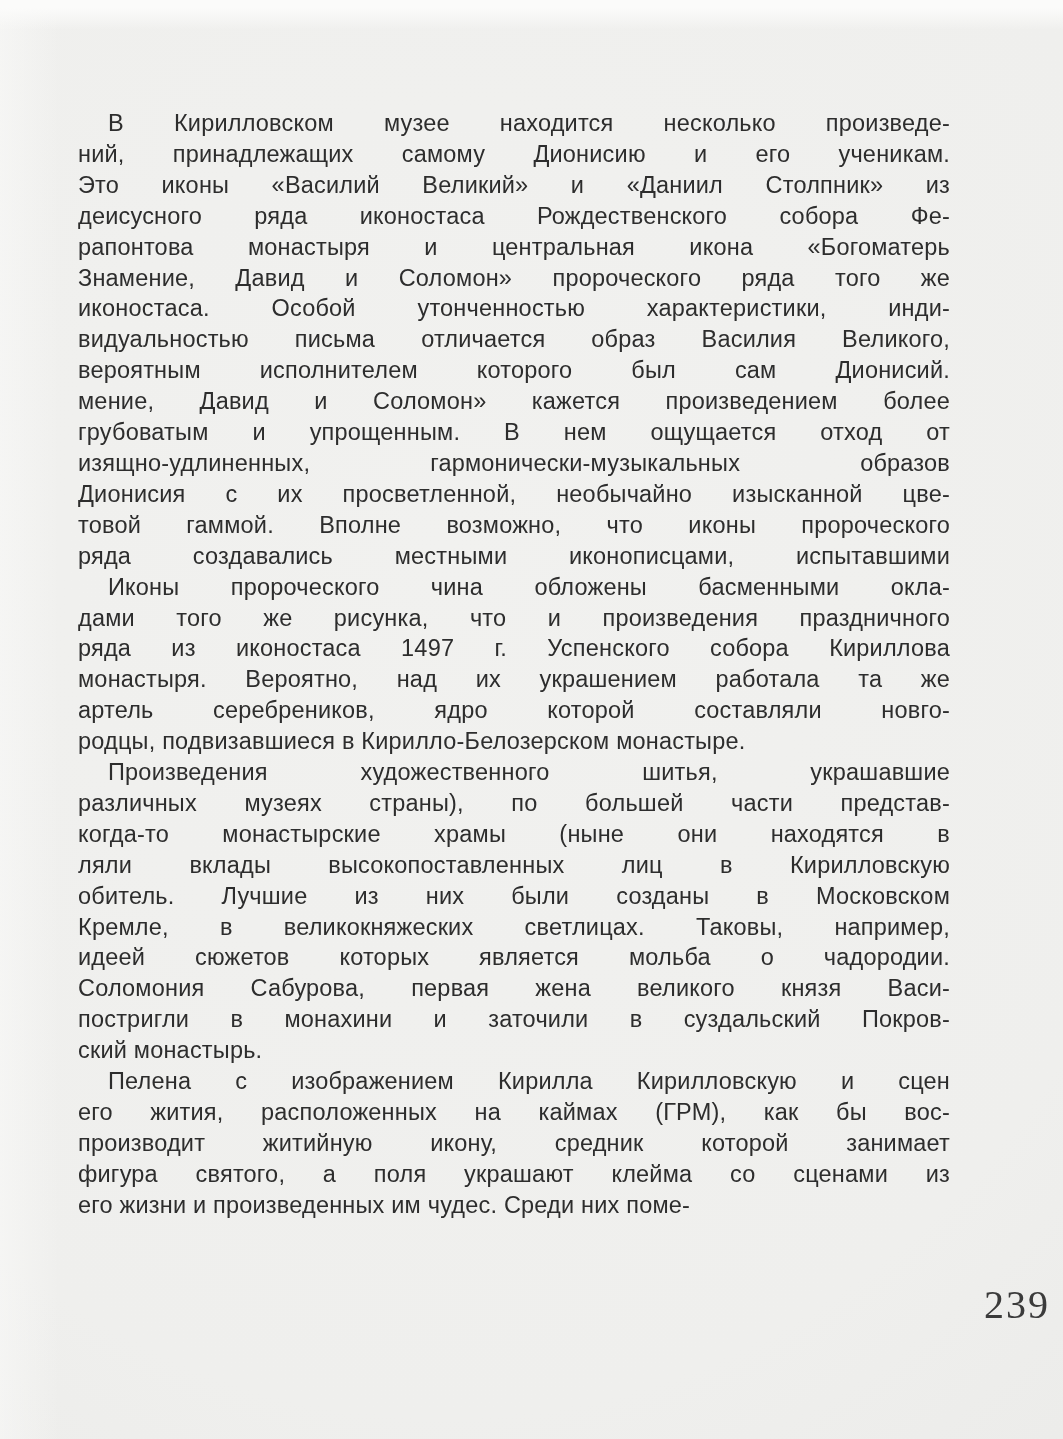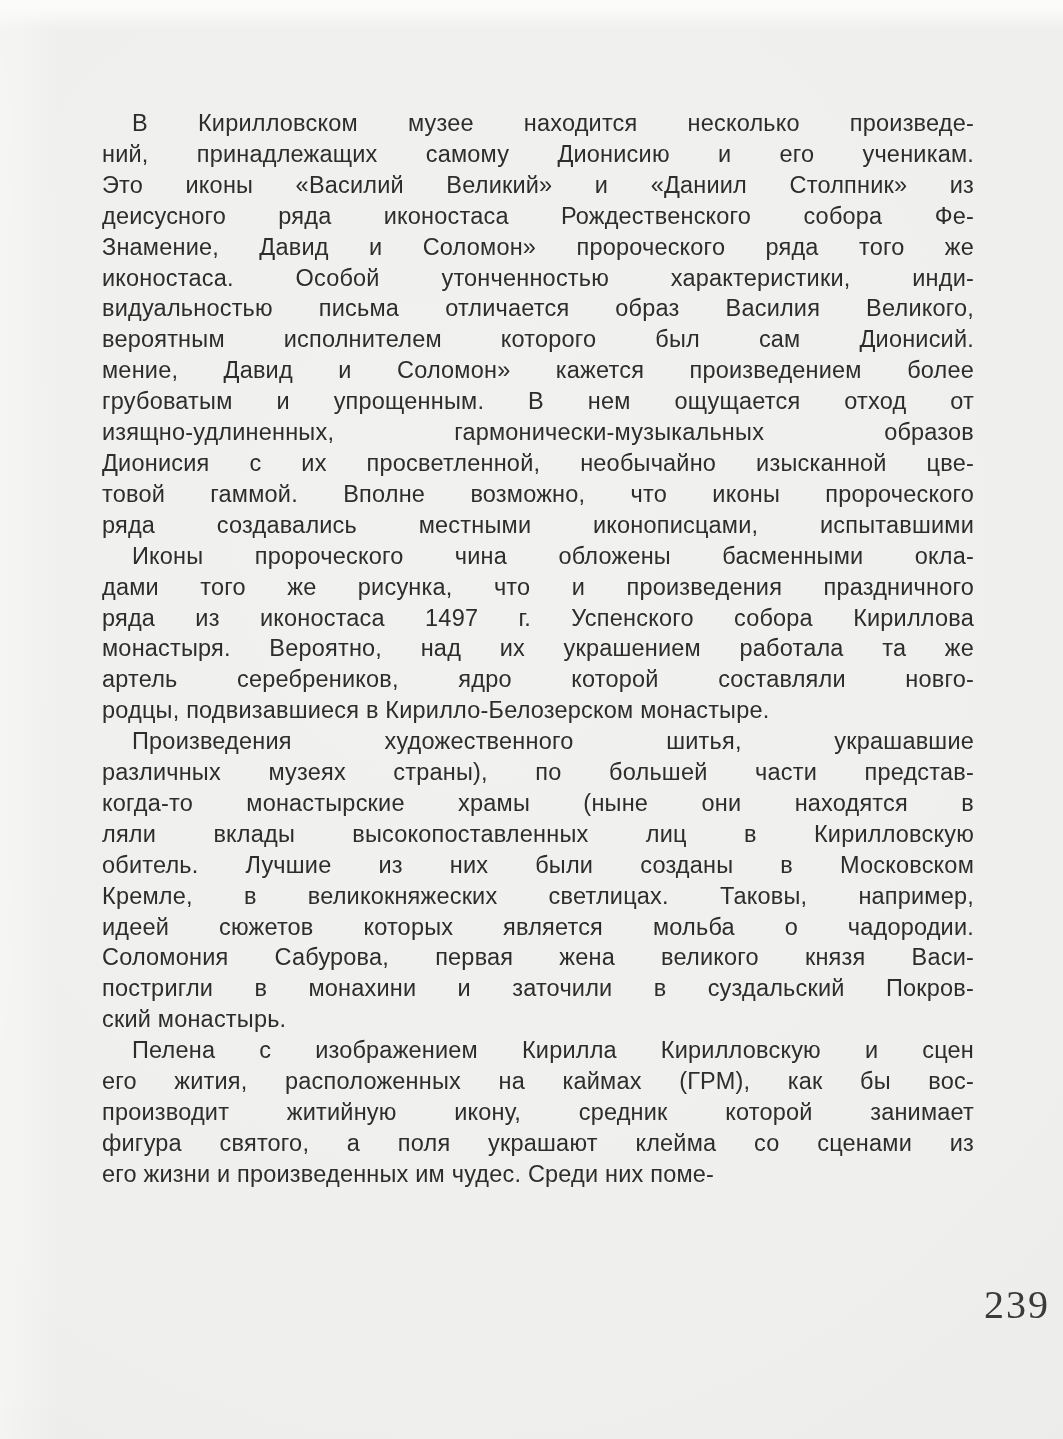--- a/index.html
+++ b/index.html
@@ -24,21 +24,20 @@
   }
   .text-block {
     position: absolute;
     top: 108px;
     left: 78px;
     width: 872px;
     font-size: 23.5px;
     line-height: 30.9px;
     letter-spacing: 0.2px;
     color: #2d2d2d;
-    margin-left: 24px;
     -webkit-font-smoothing: antialiased;
   }
   .line {
     white-space: nowrap;
     text-align: justify;
     text-align-last: justify;
   }
   .line.last {
     text-align-last: left;
   }
@@ -58,20 +57,21 @@
 </style>
 </head>
 <body>
 
 <div class="scan-page">
   <div class="text-block">
       <div class="line indent">В Кирилловском музее находится несколько произведе-</div>
       <div class="line">ний, принадлежащих самому Дионисию и его ученикам.</div>
       <div class="line">Это иконы «Василий Великий» и «Даниил Столпник» из</div>
       <div class="line">деисусного ряда иконостаса Рождественского собора Фе-</div>
+      <div class="line">рапонтова монастыря и центральная икона «Богоматерь</div>
       <div class="line">Знамение, Давид и Соломон» пророческого ряда того же</div>
       <div class="line">иконостаса. Особой утонченностью характеристики, инди-</div>
       <div class="line">видуальностью письма отличается образ Василия Великого,</div>
       <div class="line">вероятным исполнителем которого был сам Дионисий.</div>
       <div class="line">мение, Давид и Соломон» кажется произведением более</div>
       <div class="line">грубоватым и упрощенным. В нем ощущается отход от</div>
       <div class="line">изящно-удлиненных, гармонически-музыкальных образов</div>
       <div class="line">Дионисия с их просветленной, необычайно изысканной цве-</div>
       <div class="line">товой гаммой. Вполне возможно, что иконы пророческого</div>
       <div class="line">ряда создавались местными иконописцами, испытавшими</div>

